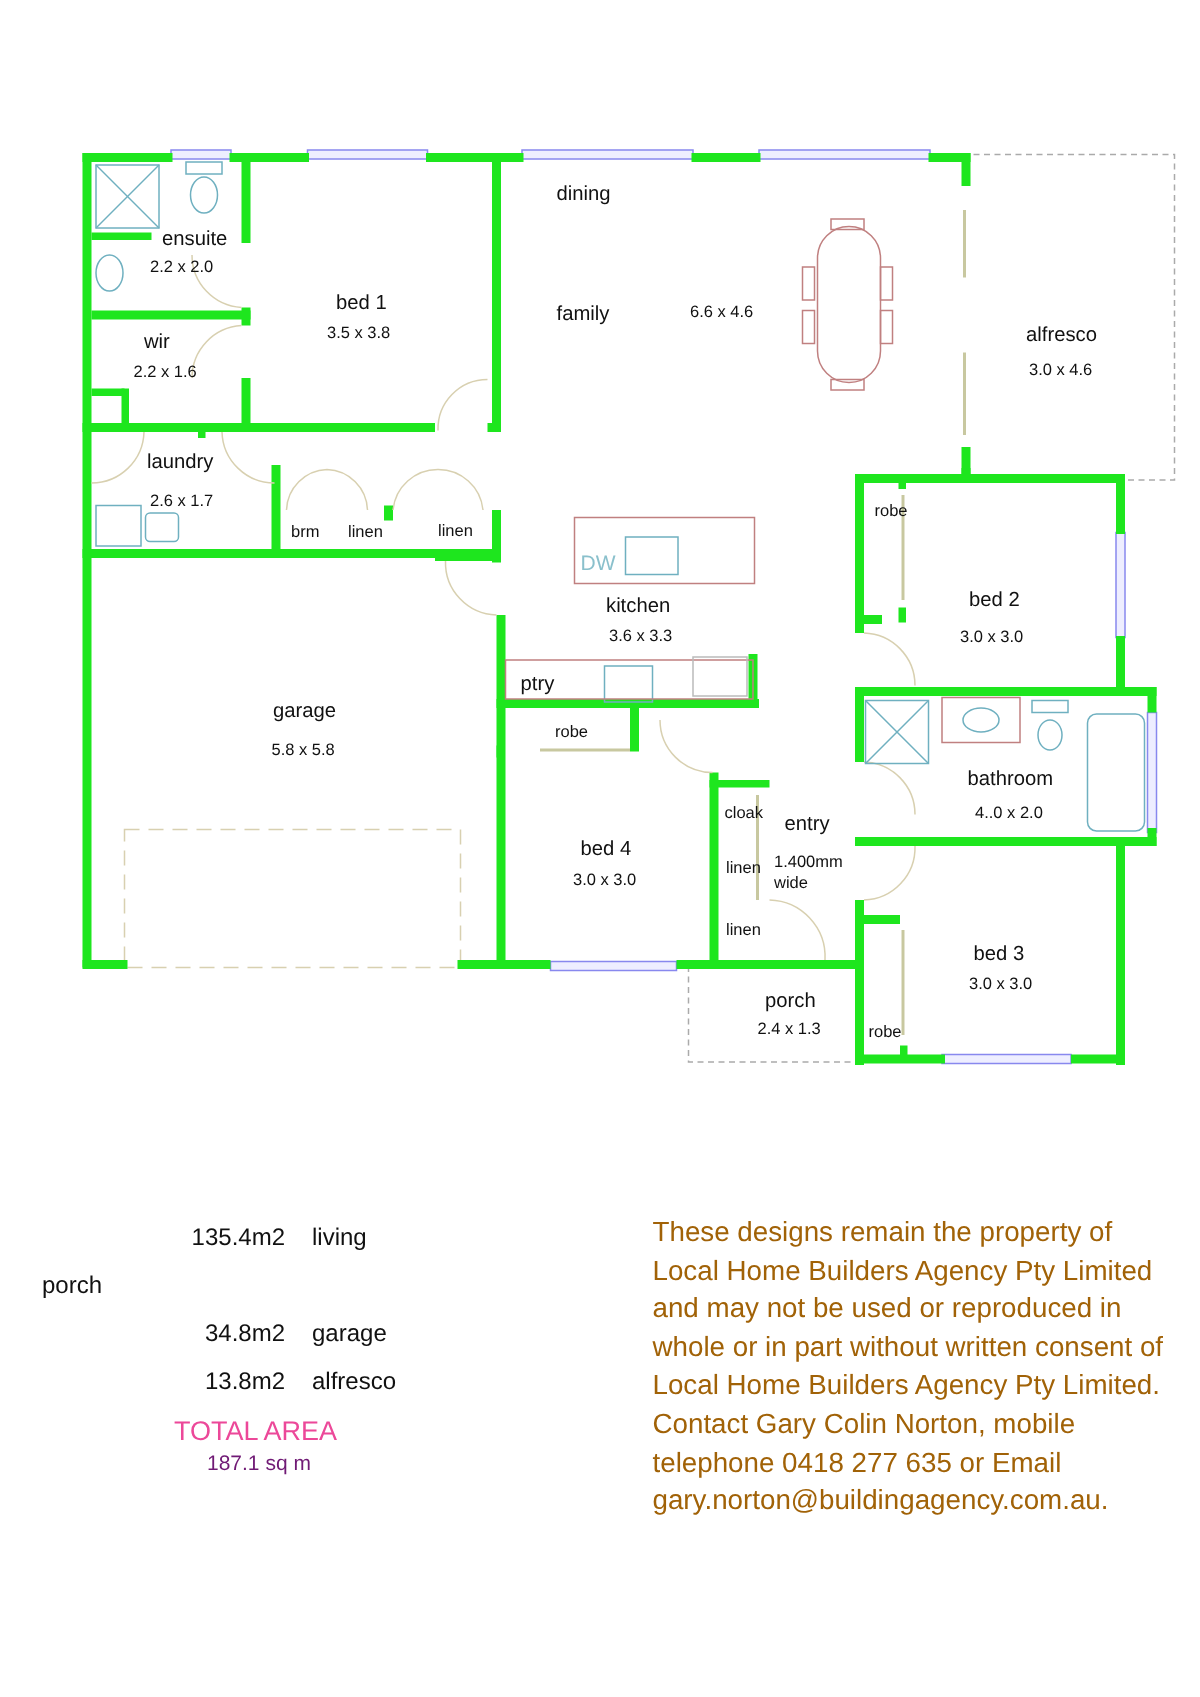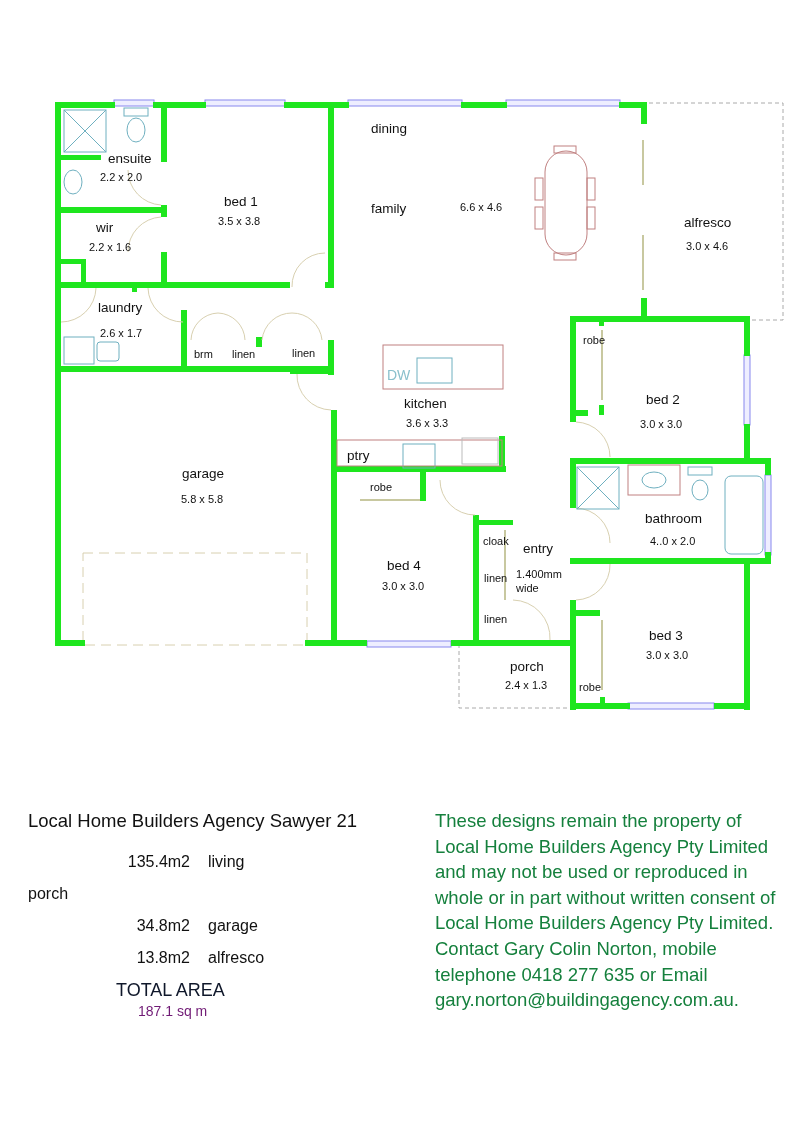--- a/index.html
+++ b/index.html
@@ -8,23 +8,23 @@
   .lbl{font-family:"Liberation Sans",sans-serif;fill:#111;}
   .name{font-size:13.5px;}
   .dim{font-size:11px;}
   .small{font-size:11px;}
   #footer-left{position:absolute;left:28px;top:810px;width:380px;}
   #footer-title{font-size:18.5px;white-space:nowrap;margin-bottom:14px;}
   .area-row{display:flex;font-size:16px;height:32px;align-items:center;}
   .area-val{width:180px;text-align:right;padding-right:18px;box-sizing:border-box;}
   .area-name{text-align:right;}
   #total{margin-top:6px;width:380px;}
-  #total-label{font-size:18px;color:#0f172a;padding-left:88px;}
+  #total-label{font-size:18px;color:#ec4899;padding-left:88px;}
   #total-value{font-size:14px;color:#701a75;padding-left:110px;margin-top:2px;}
-  #footer-right{position:absolute;left:435px;top:808px;width:350px;font-size:18.5px;line-height:25.6px;color:#15803d;}
+  #footer-right{position:absolute;left:435px;top:808px;width:350px;font-size:18.5px;line-height:25.6px;color:#a16207;}
 </style>
 </head>
 <body>
 
 <svg id="plan" viewBox="0 0 800 760" xmlns="http://www.w3.org/2000/svg">
 
   <g fill="none" stroke="#aaaaaa" stroke-width="1" stroke-dasharray="4,3">
     <polyline points="642,103 783,103 783,320 744,320"></polyline>
     <polyline points="459,644 459,708 573,708"></polyline>
   </g>
@@ -215,21 +215,20 @@
     <text class="lbl small" x="516" y="592">wide</text>
     <text class="lbl name" x="649" y="640">bed 3</text>
     <text class="lbl dim" x="646" y="659">3.0 x 3.0</text>
     <text class="lbl small" x="579" y="691">robe</text>
     <text class="lbl name" x="510" y="671">porch</text>
     <text class="lbl dim" x="505" y="689">2.4 x 1.3</text>
   </g>
 </svg>
 
 <div id="footer-left">
-  <div id="footer-title">Local Home Builders Agency Sawyer 21</div>
   <div class="area-row">
     <span class="area-val">135.4m2</span>
     <span class="area-name">living</span>
   </div>
   <div class="area-row">
     <span class="area-name">porch</span>
   </div>
   <div class="area-row">
     <span class="area-val">34.8m2</span>
     <span class="area-name">garage</span>

